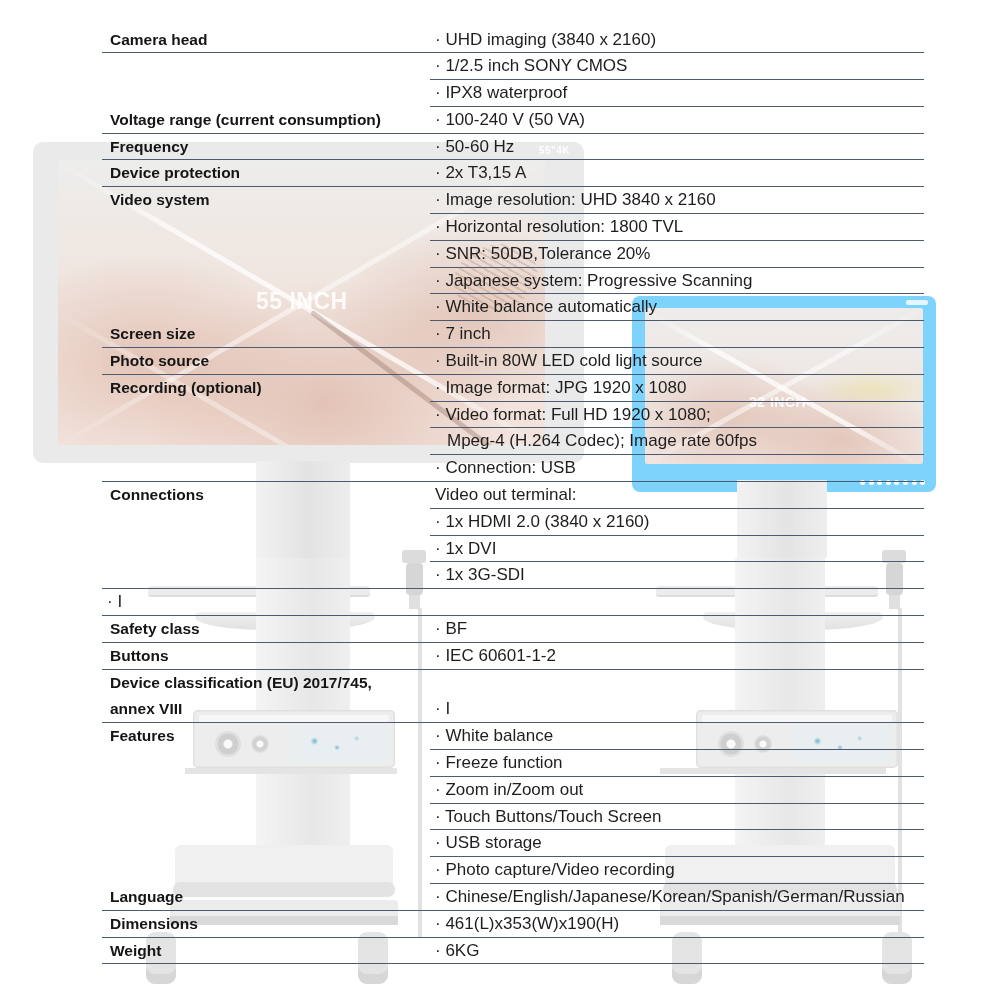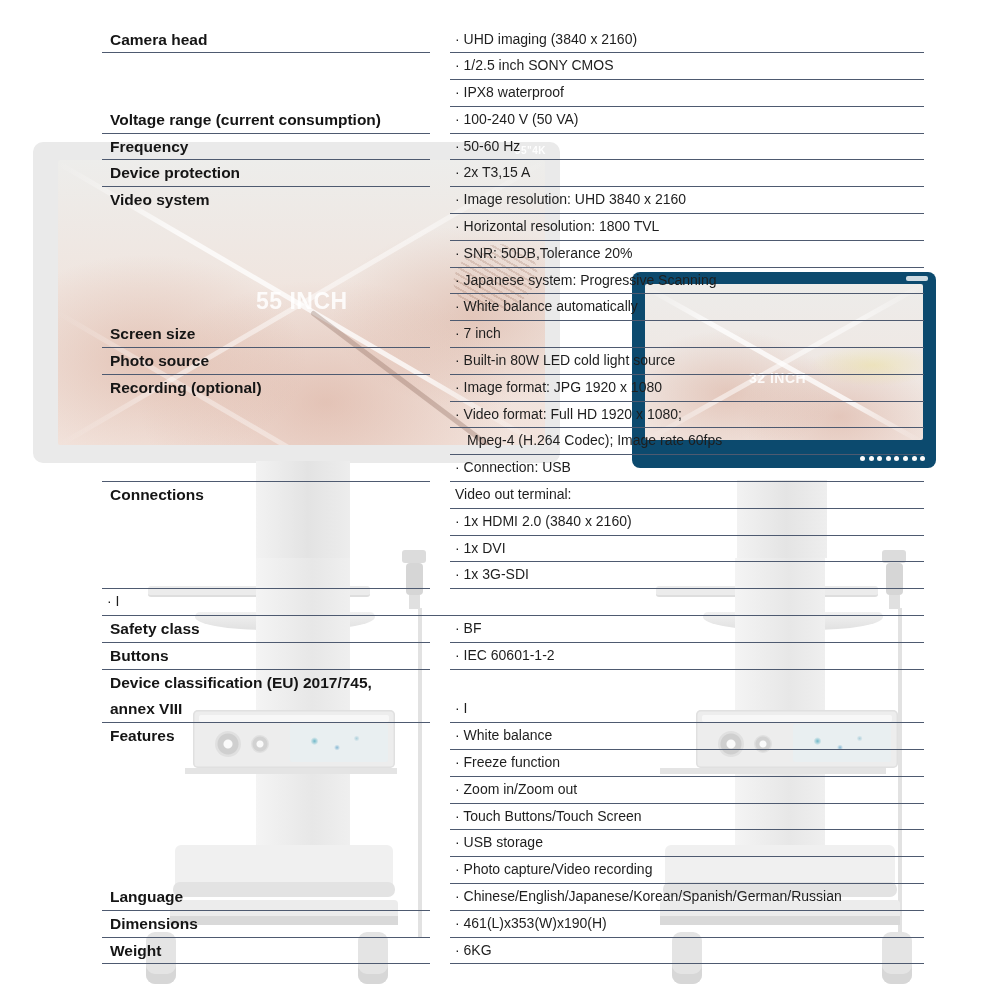--- a/index.html
+++ b/index.html
@@ -1,41 +1,41 @@
 <!DOCTYPE html>
 <html><head>
 <meta charset="utf-8">
 <style>
   html,body{margin:0;padding:0;background:#fff;}
   .page{position:relative;width:1000px;height:1000px;background:#fff;overflow:hidden;
         font-family:"Liberation Sans","DejaVu Sans",sans-serif;}
   
   .bg{position:absolute;inset:0;z-index:0;}
-  .m55{position:absolute;left:33px;top:142px;width:527px;height:321px;background:#eaeaea;border-radius:10px;}
+  .m55{position:absolute;left:33px;top:142px;width:527px;height:321px;background:#eaeaea;border-radius:10px;padding-left:24px;}
   .m55-badge{position:absolute;right:14px;top:3px;font-weight:bold;font-size:10px;color:rgba(255,255,255,.95);letter-spacing:.5px;}
   .m55-screen{position:absolute;left:25px;top:18px;width:487px;height:285px;overflow:hidden;border-radius:2px;
     background:
       radial-gradient(230px 150px at 18% 70%, rgba(215,165,145,.5), transparent 70%),
       radial-gradient(260px 170px at 55% 85%, rgba(210,155,135,.45), transparent 72%),
       radial-gradient(200px 130px at 85% 55%, rgba(205,150,128,.38), transparent 70%),
       linear-gradient(180deg,#ededeb 0%,#f0e5df 45%,#f2e3dc 100%);}
   .streak{position:absolute;height:5px;transform-origin:0 0;
     background:linear-gradient(90deg,rgba(255,255,255,0),rgba(255,255,255,.75) 25%,rgba(255,255,255,.75) 75%,rgba(255,255,255,0));}
   .s1{left:0;top:0;width:566px;transform:rotate(30.3deg);}
   .s2{left:0;top:150px;width:400px;transform:rotate(30.3deg);opacity:.5;}
   .s3{left:0;top:283px;width:566px;transform:rotate(-30.3deg);opacity:.65;}
   .rod{position:absolute;left:255px;top:150px;width:250px;height:5px;border-radius:3px;
        background:rgba(125,90,75,.3);transform:rotate(37deg);transform-origin:0 0;}
   .mesh{position:absolute;left:395px;top:85px;width:85px;height:65px;border-radius:50%;transform:rotate(-15deg);
         background:repeating-linear-gradient(45deg, rgba(150,105,85,.22) 0 2px, transparent 2px 6px);}
   .m55-label{position:absolute;left:198px;top:128px;font-weight:bold;font-size:23px;
              color:rgba(255,255,255,.85);letter-spacing:.5px;white-space:nowrap;}
   .stand55{position:absolute;left:256px;top:461px;width:94px;height:110px;
            background:linear-gradient(90deg,#f2f2f2,#e3e3e3 55%,#ededed);}
-  .m32{position:absolute;left:632px;top:272px;width:304px;height:196px;background:#0c4a6e;border-radius:8px;}
+  .m32{position:absolute;left:632px;top:296px;width:304px;height:196px;background:#7dd3fc;border-radius:8px;}
   .m32-badge{position:absolute;right:8px;top:4px;width:22px;height:5px;border-radius:2px;background:rgba(255,255,255,.8);}
   .m32-screen{position:absolute;left:13px;top:12px;width:278px;height:156px;overflow:hidden;border-radius:2px;
     background:
       radial-gradient(90px 30px at 82% 52%, rgba(235,225,160,.55), transparent 70%),
       radial-gradient(150px 90px at 30% 70%, rgba(212,160,140,.45), transparent 70%),
       radial-gradient(140px 90px at 70% 85%, rgba(208,152,132,.4), transparent 70%),
       linear-gradient(180deg,#edecea,#f1e4de);}
   .t1{left:0;top:0;width:320px;transform:rotate(29.3deg);}
   .t2{left:0;top:154px;width:320px;transform:rotate(-29.3deg);opacity:.7;}
   .m32-label{position:absolute;left:104px;top:86px;font-weight:bold;font-size:14px;
@@ -80,24 +80,24 @@
   .c-base{position:absolute;left:30px;top:350px;width:228px;height:22px;background:#ececec;border-radius:4px;}
   .cartR .c-base{left:12px;width:240px;}
   .c-accent{position:absolute;left:30px;top:366px;width:228px;height:9px;background:#d9d9d9;}
   .cartR .c-accent{left:12px;width:240px;}
   .c-wheel{position:absolute;top:382px;width:30px;height:52px;background:#e4e4e4;border-radius:9px;
            box-shadow:inset 0 -10px 0 #d7d7d7;}
   .wl{left:6px;} .wr{left:218px;}
   .cartR .wl{left:24px;} .cartR .wr{left:234px;}
   
   .spec{position:absolute;left:102px;top:26.5px;width:822px;z-index:2;--line:#4e5a70;}
-  .row{display:flex;height:26.8px;gap:20px;}
+  .row{display:flex;height:26.8px;}
   .cell{box-sizing:border-box;height:100%;line-height:25.5px;white-space:nowrap;overflow:visible;}
   .cell-l{width:328px;padding-left:8px;font-weight:bold;font-size:15.5px;color:#151515;}
-  .cell-r{flex:1;padding-left:5px;font-size:14px;color:#1e1e1e;}
+  .cell-r{flex:1;padding-left:5px;font-size:17px;color:#1e1e1e;}
   .cell-r.indent{padding-left:17px;}
   .b-full .cell-l,.b-full .cell-r{border-bottom:1.5px solid var(--line);}
   .b-right .cell-r{border-bottom:1.5px solid var(--line);}
 </style>
 </head>
 <body>
 
 <div class="page">
 
   <div class="bg">

